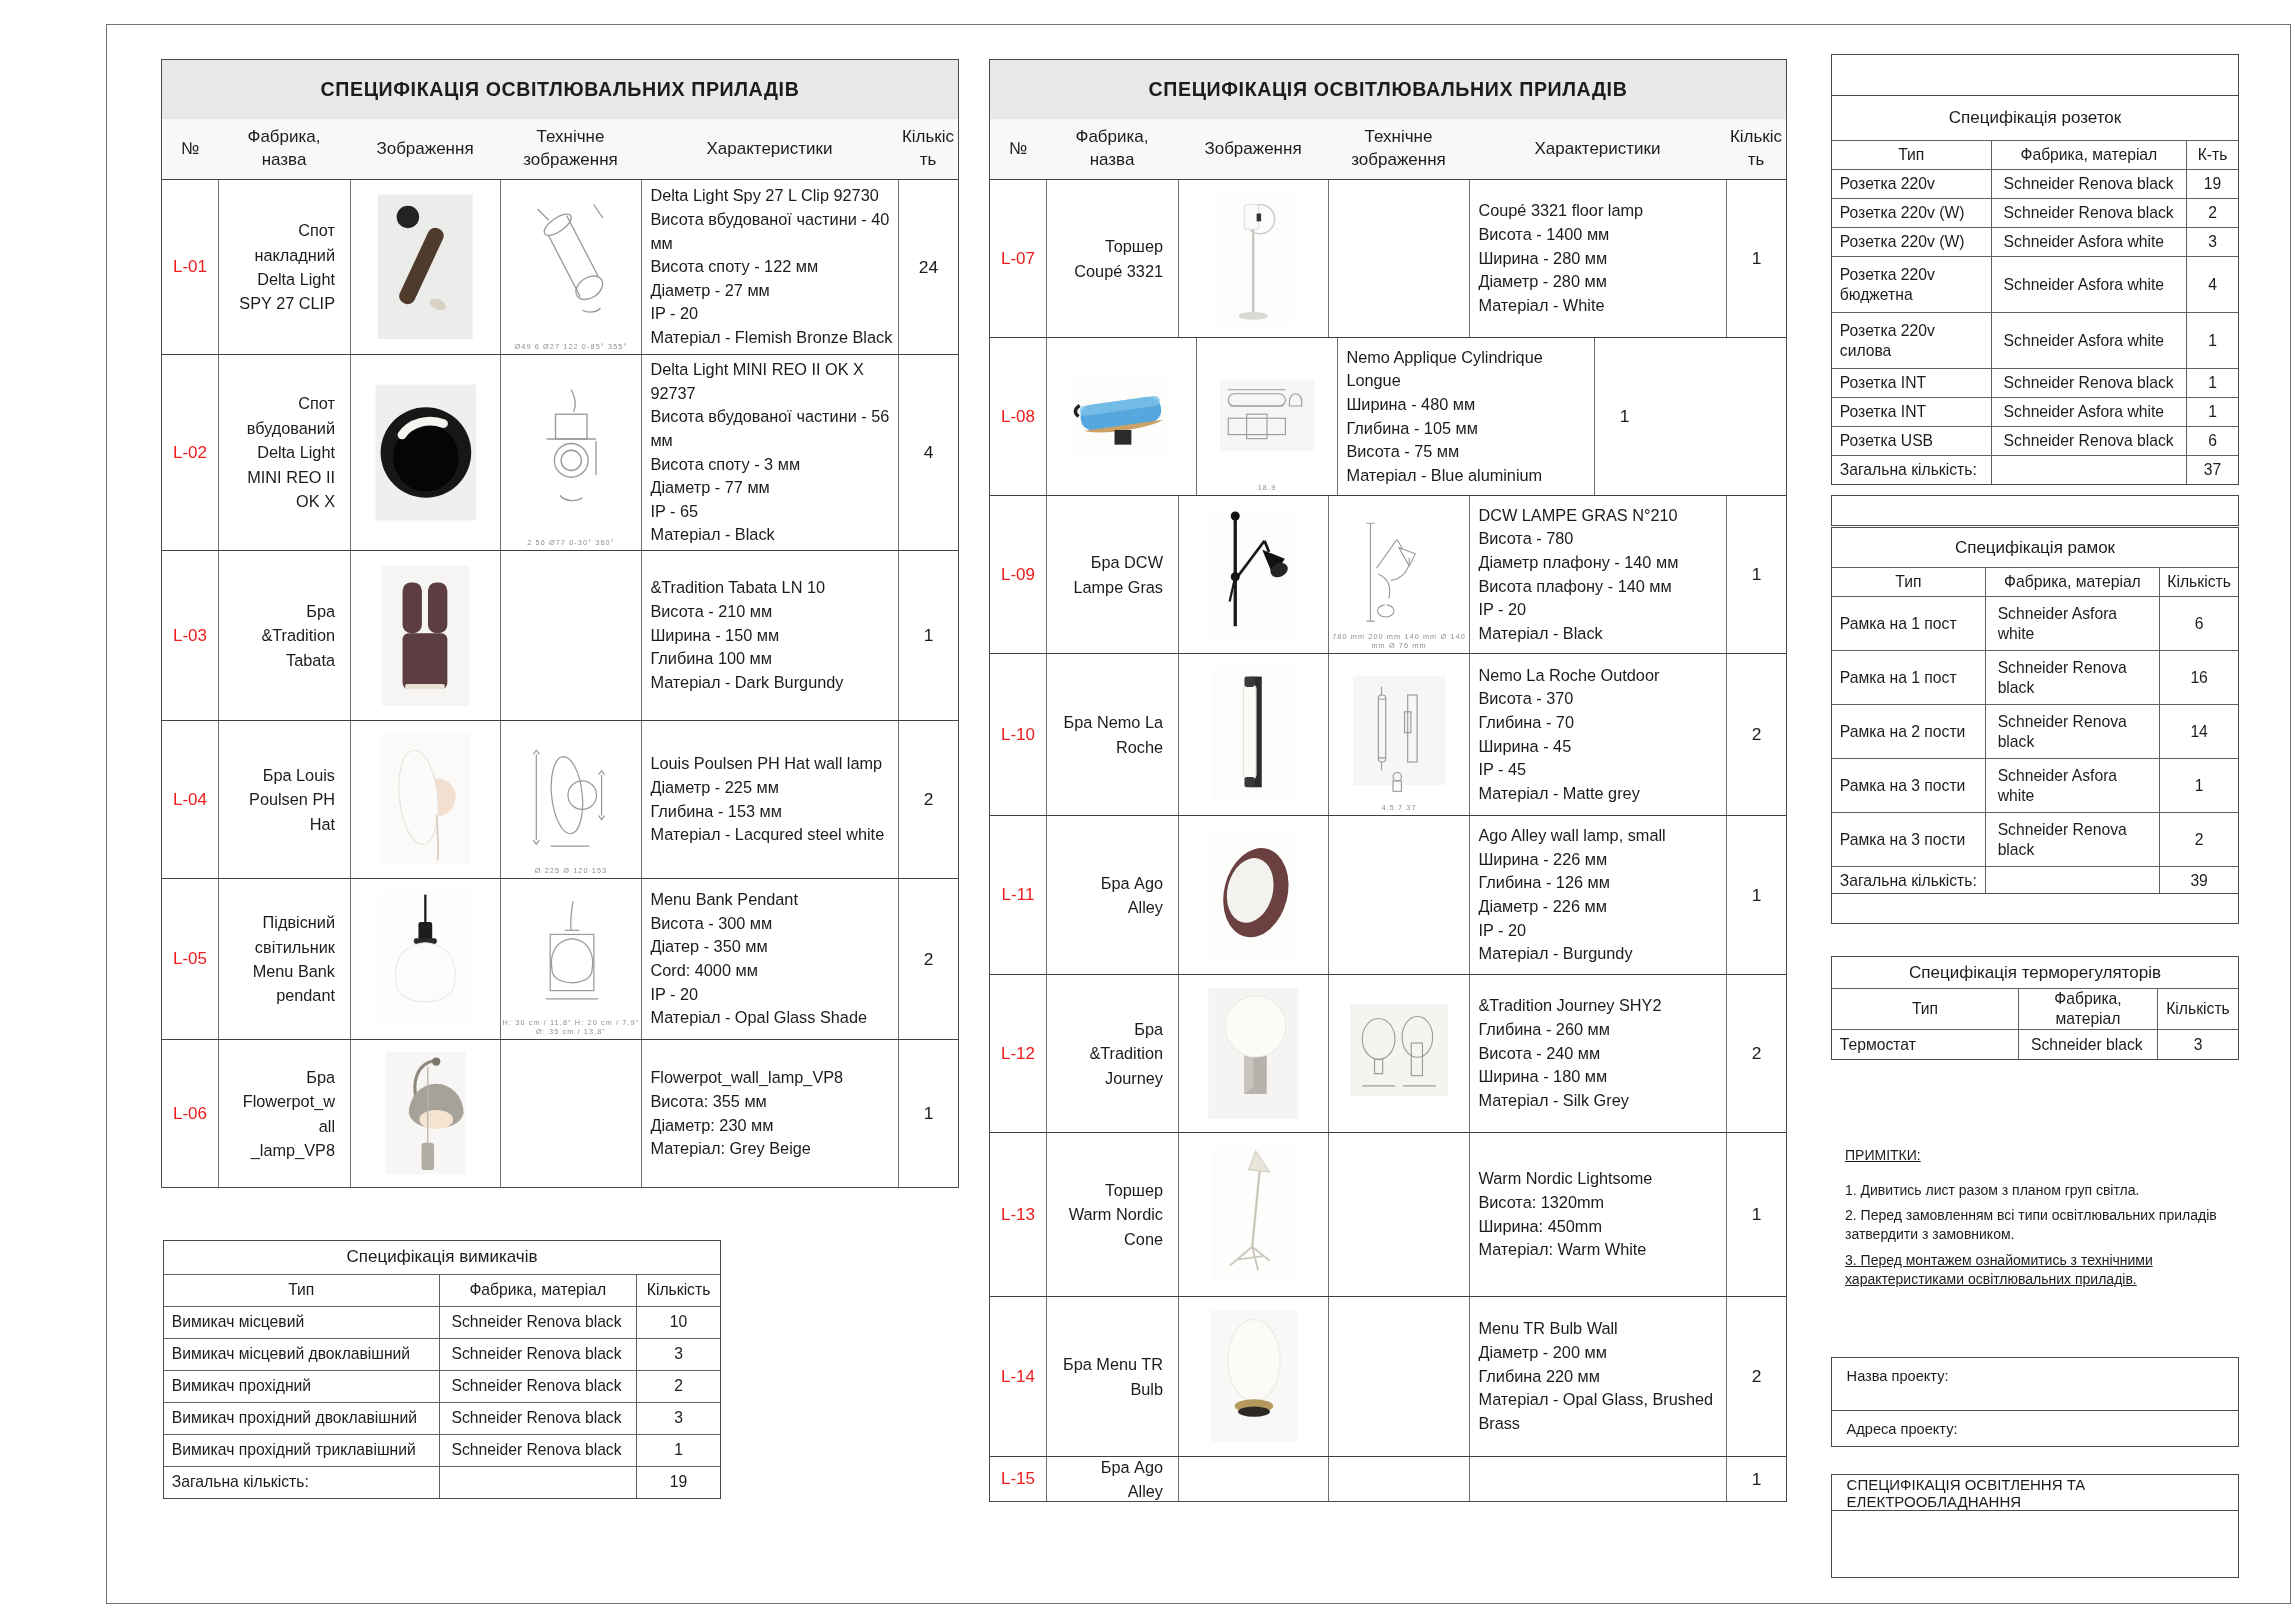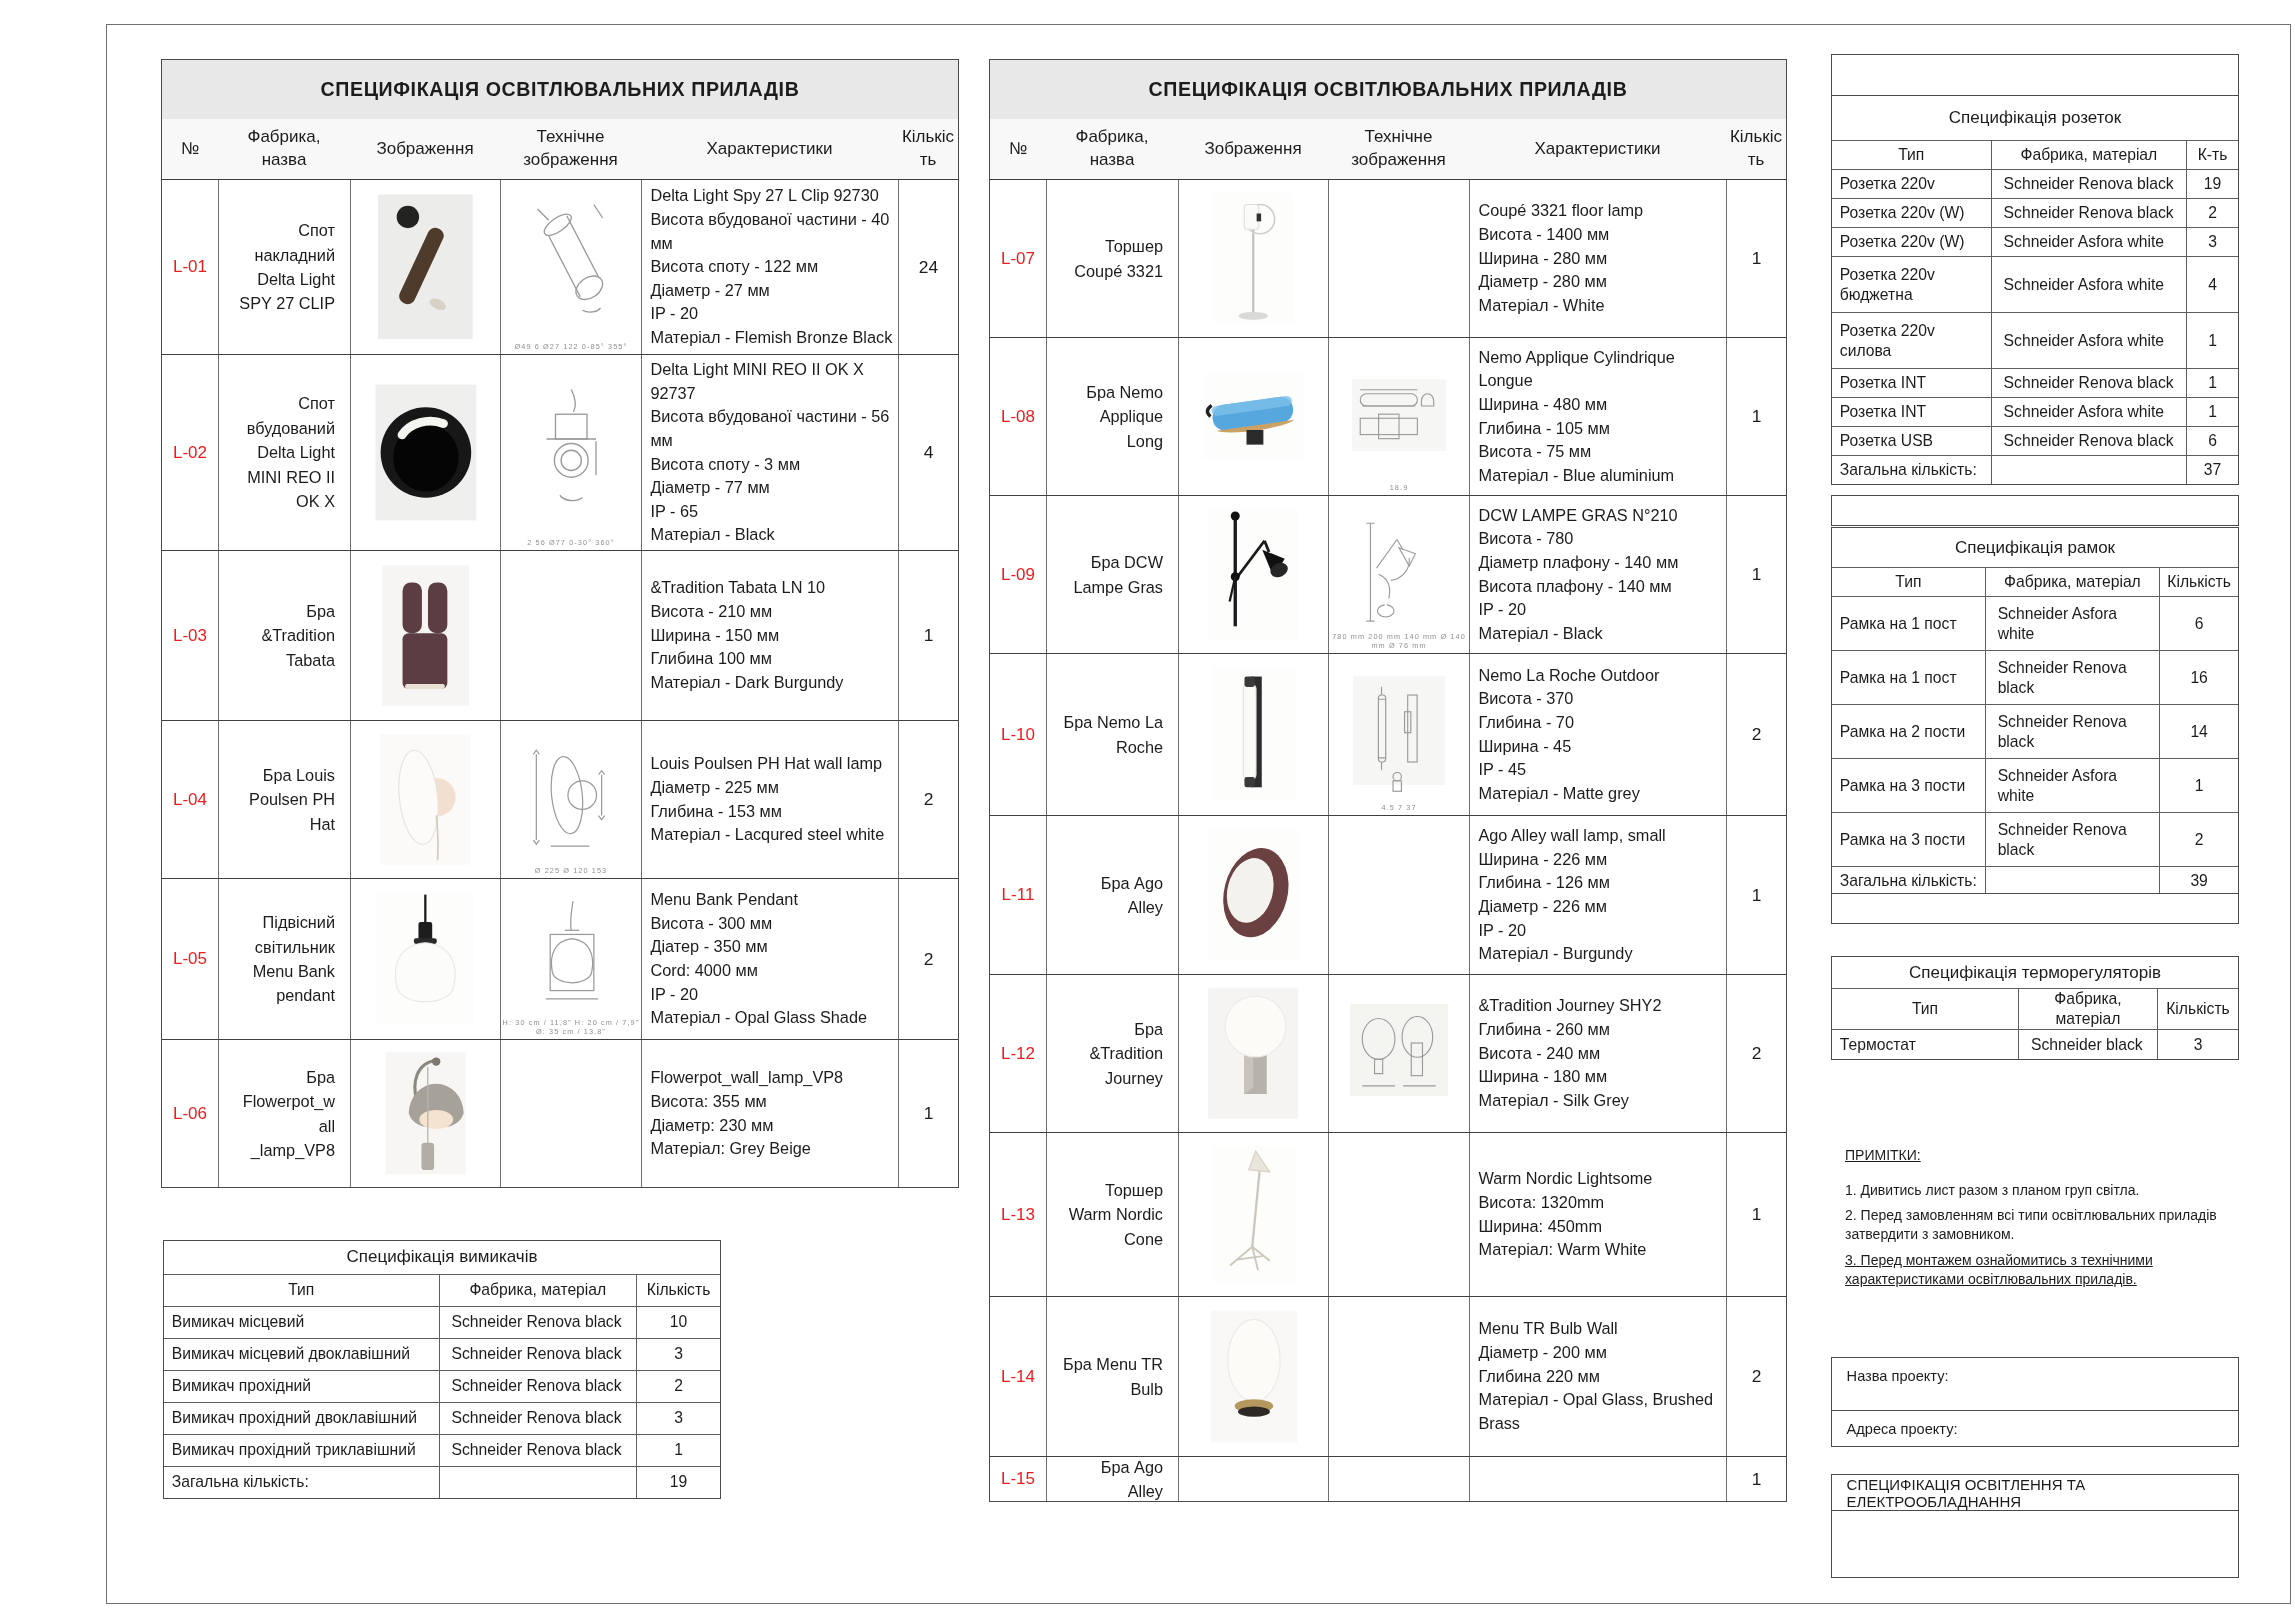--- a/index.html
+++ b/index.html
@@ -288,21 +288,20 @@
       <div class="c c5 chars">Coupé 3321 floor lamp
 Висота - 1400 мм
 Ширина - 280 мм
 Діаметр - 280 мм
 Матеріал - White</div>
       <div class="c c6 qty">1</div>
     </div>
 
     <div class="bt-row" style="height:157px">
       <div class="c c1 code">L-08</div>
-      <div class="c c2 name">Бра Nemo Applique Long</div>
       <div class="c c3 img">
         <svg class="ph" viewBox="0 0 100 120">
             <rect x="6" y="22" width="88" height="76" fill="#fdfdfc"></rect>
             <g transform="rotate(-8 50 60)">
               <rect x="14" y="46" width="72" height="23" rx="11" fill="#55a7de"></rect>
               <path d="M16,68 a36,6 0 0 0 70,0" fill="#caa266"></path>
               <rect x="14" y="46" width="72" height="9" rx="5" fill="#7cc0ea" opacity="0.8"></rect>
             </g>
             <path d="M13,50 q-7,5 -1,10" stroke="#222" stroke-width="3" fill="none"></path>
             <rect x="44" y="72" width="15" height="13" fill="#2a2a2a"></rect>

